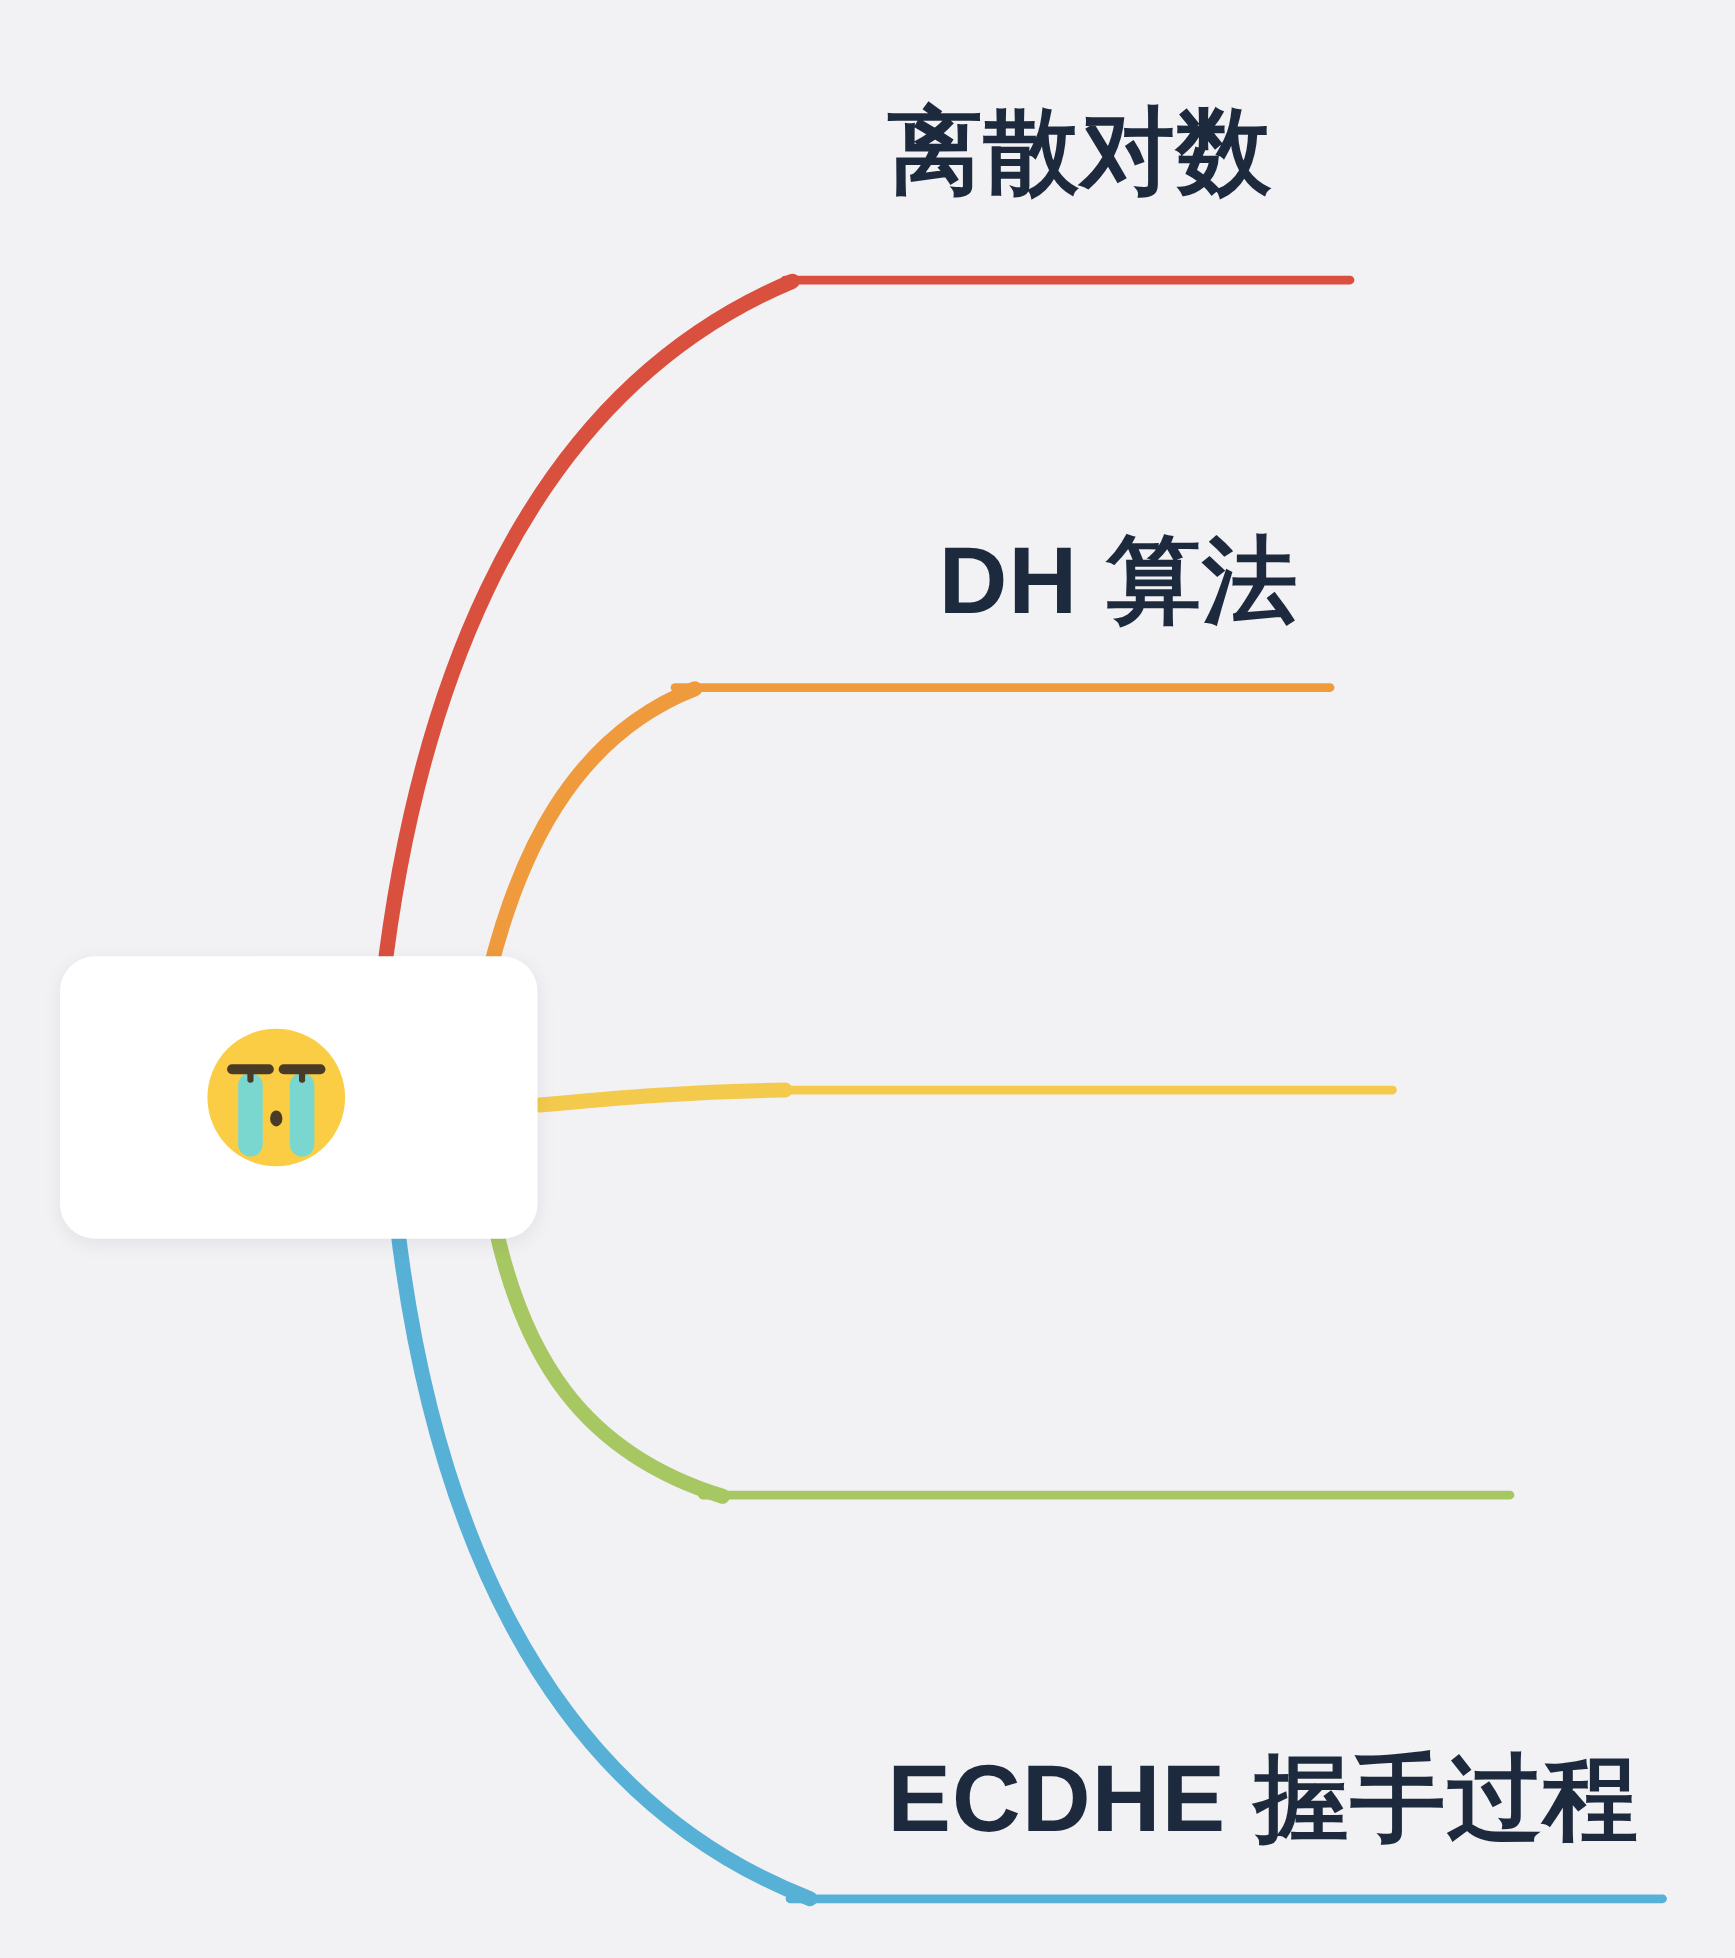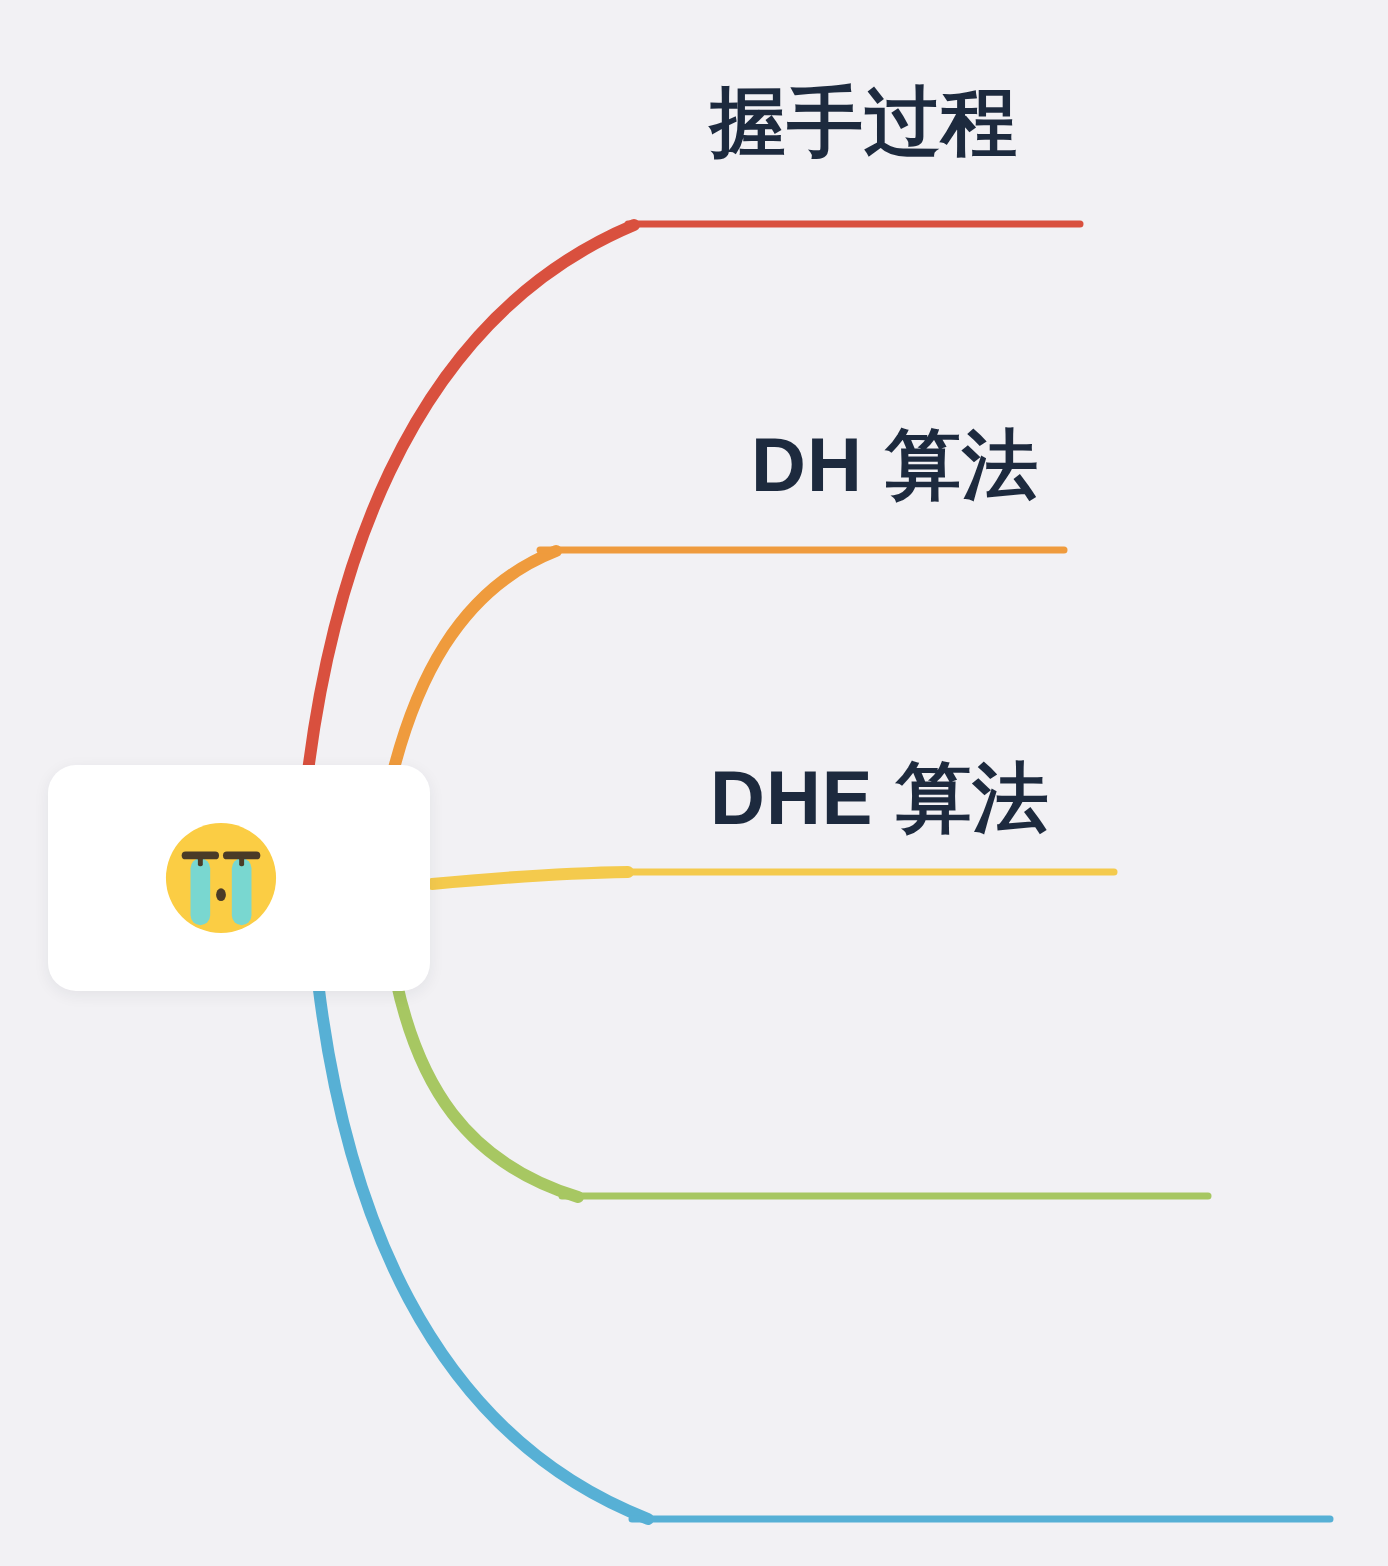--- a/index.html
+++ b/index.html
@@ -102,17 +102,17 @@
 
       <rect x="20" y="33" width="38" height="8" rx="4" fill="#4a3b27"></rect>
       <rect x="62" y="33" width="38" height="8" rx="4" fill="#4a3b27"></rect>
       <rect x="36.5" y="39" width="5" height="9" rx="2" fill="#4a3b27"></rect>
       <rect x="78.5" y="39" width="5" height="9" rx="2" fill="#4a3b27"></rect>
 
       <ellipse cx="60" cy="77" rx="5" ry="6.5" fill="#4a3b27"></ellipse>
     </svg>
   </div>
 
-  <div class="branch-label label-1">握手过程</div>
+  <div class="branch-label label-1">离散对数</div>
   <div class="branch-label label-2">DH 算法</div>
-  <div class="branch-label label-3">DHE 算法</div>
+  <div class="branch-label label-5">ECDHE 握手过程</div>
 
 </div>
 
 </body></html>

